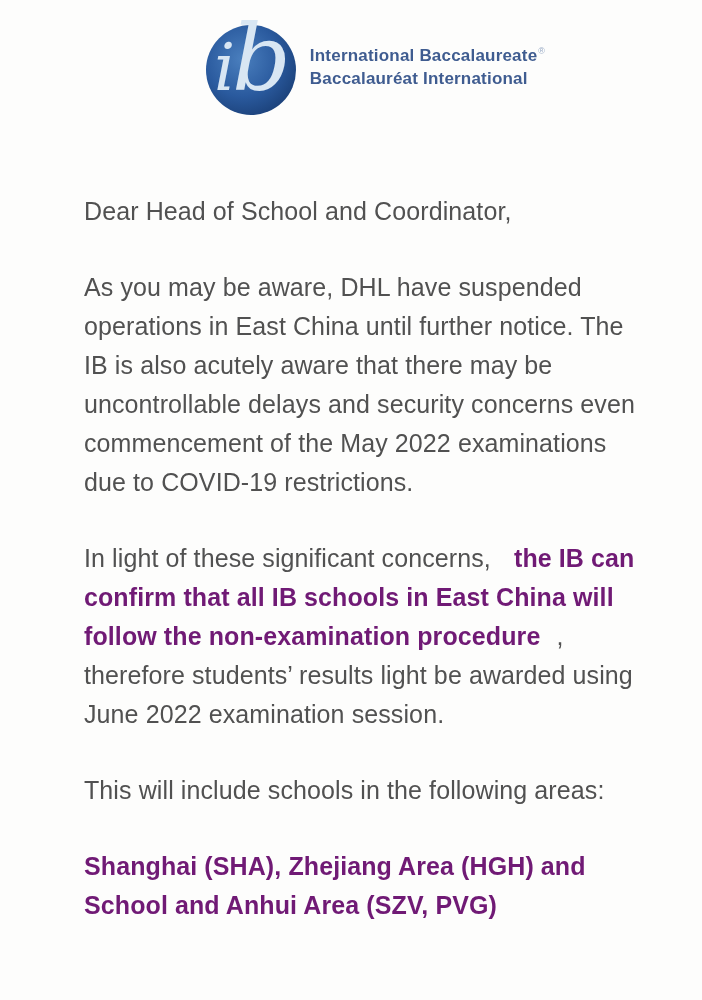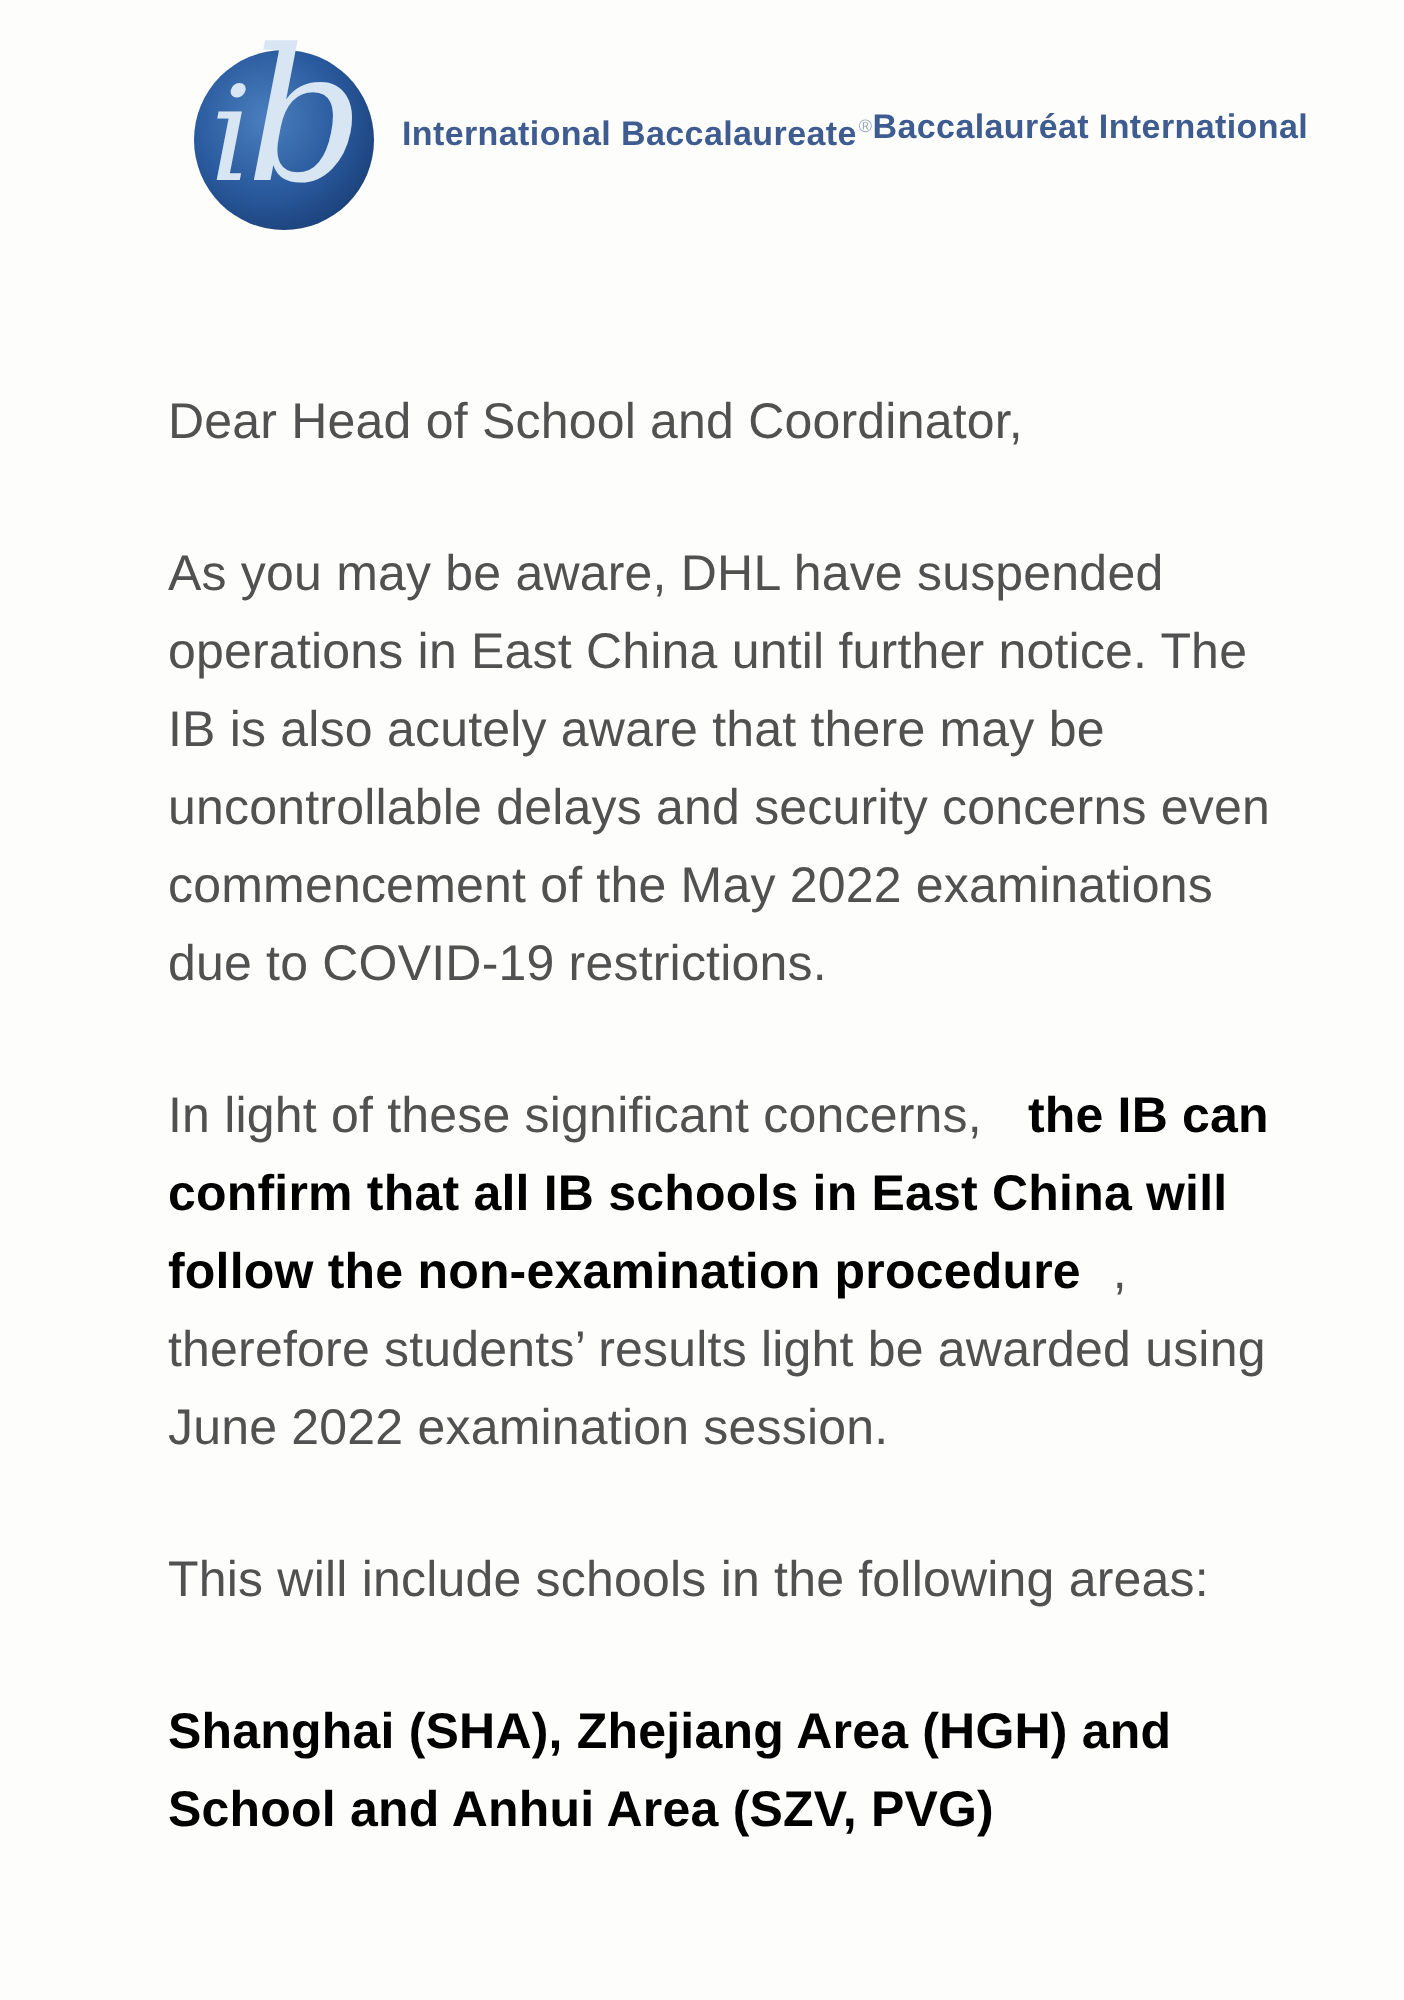--- a/index.html
+++ b/index.html
@@ -28,20 +28,21 @@
     position: relative;
     left: 24px;
   }
   .logo-wrap {
     width: 92px;
     height: 102px;
     flex: 0 0 auto;
   }
   .org-names {
     display: flex;
+    flex-direction: column;
     justify-content: space-between;
   }
   .org-line {
     font-size: 17px;
     font-weight: bold;
     line-height: 23px;
     color: #3f5c90;
     letter-spacing: 0.2px;
     white-space: nowrap;
   }
@@ -66,21 +67,21 @@
   }
   .line {
     display: block;
     line-height: 39px;
     height: 39px;
     white-space: nowrap;
   }
   .run { font-weight: normal; margin-left: 16px; }
   .run.bold {
     font-weight: 700;
-    color: #000000;
+    color: #701a75;
   }
 </style>
 </head>
 <body>
 
 <div class="page">
 
   <header class="header">
     <div class="header-inner">
 

